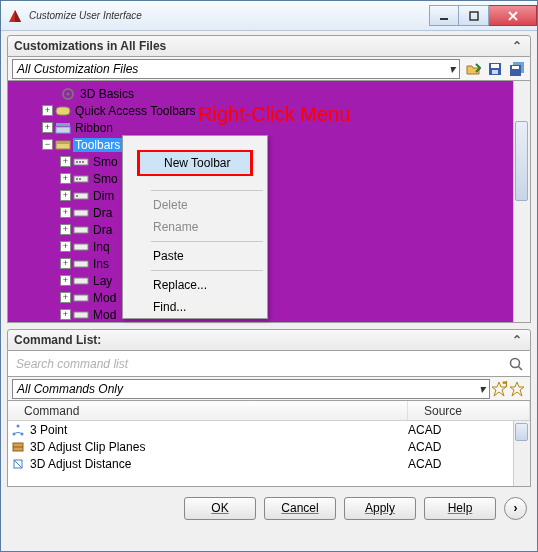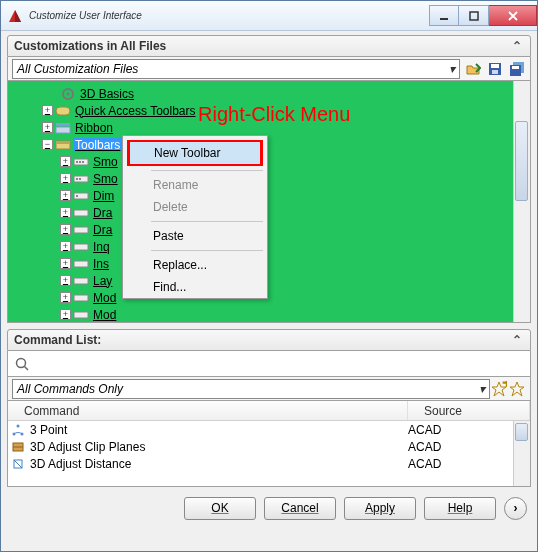--- a/index.html
+++ b/index.html
@@ -18,40 +18,40 @@
 .panel { margin: 4px 6px 0 6px; }
 .panel-hdr { border: 1px solid #a0a0a0; border-radius: 3px 3px 0 0; background: linear-gradient(#f8f8f8,#eaeaea); height: 22px; display:flex; align-items:center; padding: 0 6px; font-weight: bold; color:#333; }
 .panel-hdr .spacer { flex:1; }
 .chev { width:14px; height:14px; display:inline-block; text-align:center; line-height:14px; color:#555; }
 
 .toolbar-row { border:1px solid #a0a0a0; border-top:none; height:24px; background:#f5f5f5; display:flex; align-items:center; padding:0 4px; gap:4px; }
 .select { flex:1; height:20px; border:1px solid #888; background:#fff; display:flex; align-items:center; padding:0 4px;font-style:italic; }
 .select .sel-caret { margin-left:auto; color:#333; }
 .tbic { width:18px; height:18px; display:flex; align-items:center; justify-content:center; }
 
-.tree-area { border:1px solid #a0a0a0; border-top:none; height:242px; background:#22c55e; position:relative; overflow:hidden;text-decoration:underline; }
+.tree-area { border:1px solid #a0a0a0; border-top:none; height:242px; background:#a21caf; position:relative; overflow:hidden; }
 .tree-scroll { position:absolute; right:0; top:0; bottom:0; width:17px; background:#f0f0f0; border-left:1px solid #ccc; }
 .tree-thumb { position:absolute; right:2px; top:40px; width:13px; height:80px; background:linear-gradient(#e8eef7,#c9d6e8); border:1px solid #9cb0c9; border-radius:2px; }
 .tree { padding: 4px 0 0 16px; }
 .tree-row { height:17px; display:flex; align-items:center; gap:2px; white-space:nowrap; }
 .indent-0 { padding-left: 36px; }
 .indent-1a { padding-left: 18px; }
 .indent-2 { padding-left: 36px; }
 .exp { width:11px; height:11px; border:1px solid #888; background:#fff; display:inline-flex; align-items:center; justify-content:center; font-size:9px; line-height:9px; color:#444; }
 .nic { width:16px; height:14px; display:inline-flex; align-items:center; justify-content:center; }
 .tree-label { padding: 0 2px; }
 .tree-label.sel { background:#3399ff; color:#fff; }
 
 .callout { position:absolute; left:198px; top:103px; color:#ff0000; font-family: Arial, sans-serif; font-size:20px; font-weight:normal; }
 
 .ctx-menu { position:absolute; left:122px; top:135px; width:146px; background:#f2f2f2; border:1px solid #9b9b9b; box-shadow: 2px 2px 4px rgba(0,0,0,.25); }
 .ctx-item { height:22px; display:flex; align-items:center; padding-left:30px; color:#000; }
 .ctx-item.disabled { color:#8a8a8a; }
 .ctx-item.hover { background:#cde4f7; border:1px solid #78a8d8; margin:-1px 0; }
-.ctx-item.firsthover { border:2px solid #ff0000; border-left-width:3px; border-right-width:3px; height:26px; margin:4px;padding-left:24px; }
+.ctx-item.firsthover { border:2px solid #ff0000; border-left-width:3px; border-right-width:3px; height:26px; margin:14px;padding-left:24px; }
 .ctx-sep { height:1px; background:#c8c8c8; margin:3px 4px 3px 28px; }
 
 .cmd-panel { margin: 6px 6px 0 6px; }
 
 .search-row { border:1px solid #a0a0a0; border-top:none; height:26px; background:#fff; display:flex; align-items:center; padding:0 4px; }
 .search-inp { flex:1; border:none; height:20px; padding: 0 4px; color:#333; font-style:italic; }
 .search-inp::placeholder { color:#b0b0b0; font-style:italic; }
 .mag { width:20px; height:20px; display:flex; align-items:center; justify-content:center; }
 
 .filter-row { border:1px solid #a0a0a0; border-top:none; height:24px; background:#f5f5f5; display:flex; align-items:center; padding:0 4px; }
@@ -281,20 +281,21 @@
     </div>
   </div>
 
   <div class="cmd-panel">
     <div class="panel-hdr">
       <span>Command List:</span>
       <span class="spacer"></span>
       <span class="chev">⌃</span>
     </div>
     <div class="search-row">
+      <input class="search-inp" placeholder="Search command list" style="">
       <span class="mag">
           <svg width="16" height="16" viewBox="0 0 16 16">
             <circle cx="7" cy="7" r="4.5" fill="none" stroke="#666" stroke-width="1.5"></circle>
             <line x1="10.5" y1="10.5" x2="14" y2="14" stroke="#666" stroke-width="1.5"></line>
           </svg>
         </span>
     </div>
     <div class="filter-row">
       <div class="select">
         <span>All Commands Only</span>
@@ -374,24 +375,24 @@
   </div>
 
   <div class="callout">Right-Click Menu</div>
 
   <div class="ctx-menu">
     <div class="ctx-item hover firsthover">
         <span>New Toolbar</span>
       </div>
     <div class="ctx-sep"></div>
     <div class="ctx-item disabled">
+        <span>Delete</span>
+      </div>
+    <div class="ctx-item disabled">
         <span>Rename</span>
-      </div>
-    <div class="ctx-item disabled">
-        <span>Delete</span>
       </div>
     <div class="ctx-sep"></div>
     <div class="ctx-item">
         <span>Paste</span>
       </div>
     <div class="ctx-sep"></div>
     <div class="ctx-item">
         <span>Replace...</span>
       </div>
     <div class="ctx-item">

